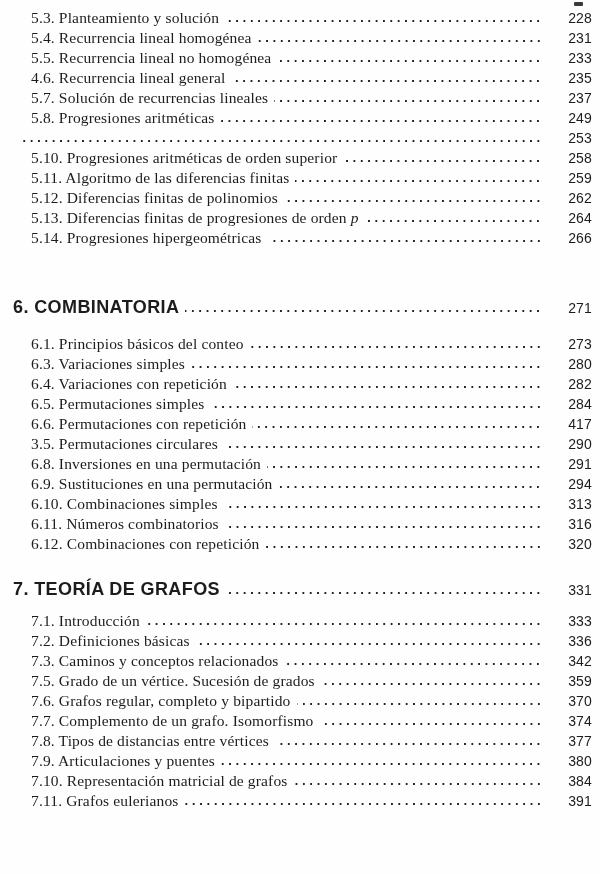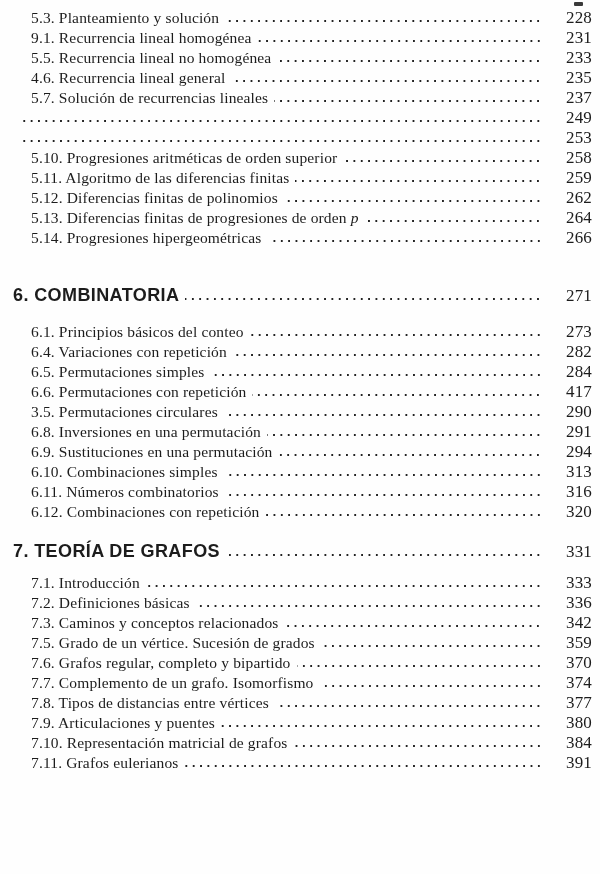--- a/index.html
+++ b/index.html
@@ -45,71 +45,72 @@
     margin-left: 6px;
     background-image: radial-gradient(circle, #222222 1.12px, rgba(0,0,0,0) 1.45px);
     background-size: 7.35px 4px;
     background-repeat: repeat-x;
     background-position: right bottom;
   }
   .pg {
     flex: 0 0 50px;
     width: 50px;
     text-align: right;
-    font-family: Liberation Serif, serif;
-    font-size: 17px;
+    font-family: Liberation Sans, sans-serif;
+    font-size: 14px;
     font-weight: normal;
     letter-spacing: 0.15px;
   }
   .heading-row {
     font-family: "Liberation Sans", "DejaVu Sans", sans-serif;
     font-weight: bold;
     font-size: 18px;
     letter-spacing: 0.4px;
     line-height: 26px;
     margin-bottom: 13px;
   }
-  .group-2 .heading-row { margin-top: 34px; justify-content: center; }
-  .group-3 .heading-row { margin-top: 16px; margin-bottom: 8px; }
+  .group-2 .heading-row { margin-top: 46px; justify-content: center; }
+  .group-3 .heading-row { margin-top: 22px; margin-bottom: 8px; }
   .title i { font-style: italic; letter-spacing: 0; }
 </style>
 </head>
 <body>
 
 <div class="page">
   <div class="corner-artifact"></div>
   <div id="toc-root">
       <div class="group group-1">
         <div class="items">
           <div class="row item-row">
             <span class="title">5.3. Planteamiento y solución</span>
             <span class="dots"></span>
             <span class="pg">228</span>
           </div>
           <div class="row item-row">
-            <span class="title">9.1. Recurrencia lineal homogénea</span>
+            <span class="title">5.4. Recurrencia lineal homogénea</span>
             <span class="dots"></span>
             <span class="pg">231</span>
           </div>
           <div class="row item-row">
             <span class="title">5.5. Recurrencia lineal no homogénea</span>
             <span class="dots"></span>
             <span class="pg">233</span>
           </div>
           <div class="row item-row">
             <span class="title">4.6. Recurrencia lineal general</span>
             <span class="dots"></span>
             <span class="pg">235</span>
           </div>
           <div class="row item-row">
             <span class="title">5.7. Solución de recurrencias lineales</span>
             <span class="dots"></span>
             <span class="pg">237</span>
           </div>
           <div class="row item-row">
+            <span class="title">5.8. Progresiones aritméticas</span>
             <span class="dots"></span>
             <span class="pg">249</span>
           </div>
           <div class="row item-row">
             <span class="dots"></span>
             <span class="pg">253</span>
           </div>
           <div class="row item-row">
             <span class="title">5.10. Progresiones aritméticas de orden superior</span>
             <span class="dots"></span>
@@ -143,20 +144,25 @@
           <span class="dots"></span>
           <span class="pg">271</span>
         </div>
         <div class="items">
           <div class="row item-row">
             <span class="title">6.1. Principios básicos del conteo</span>
             <span class="dots"></span>
             <span class="pg">273</span>
           </div>
           <div class="row item-row">
+            <span class="title">6.3. Variaciones simples</span>
+            <span class="dots"></span>
+            <span class="pg">280</span>
+          </div>
+          <div class="row item-row">
             <span class="title">6.4. Variaciones con repetición</span>
             <span class="dots"></span>
             <span class="pg">282</span>
           </div>
           <div class="row item-row">
             <span class="title">6.5. Permutaciones simples</span>
             <span class="dots"></span>
             <span class="pg">284</span>
           </div>
           <div class="row item-row">

